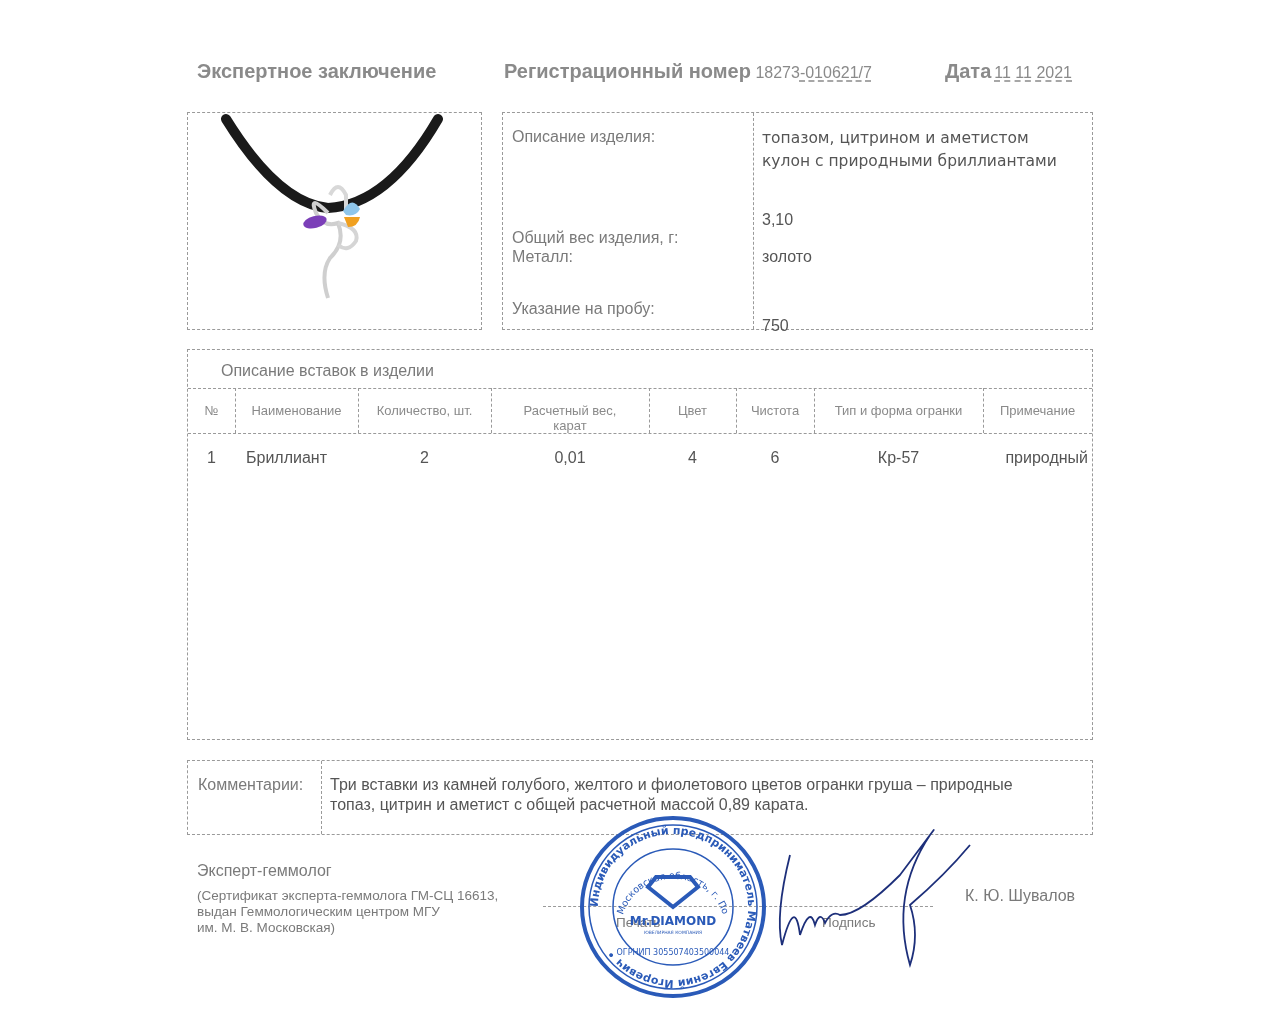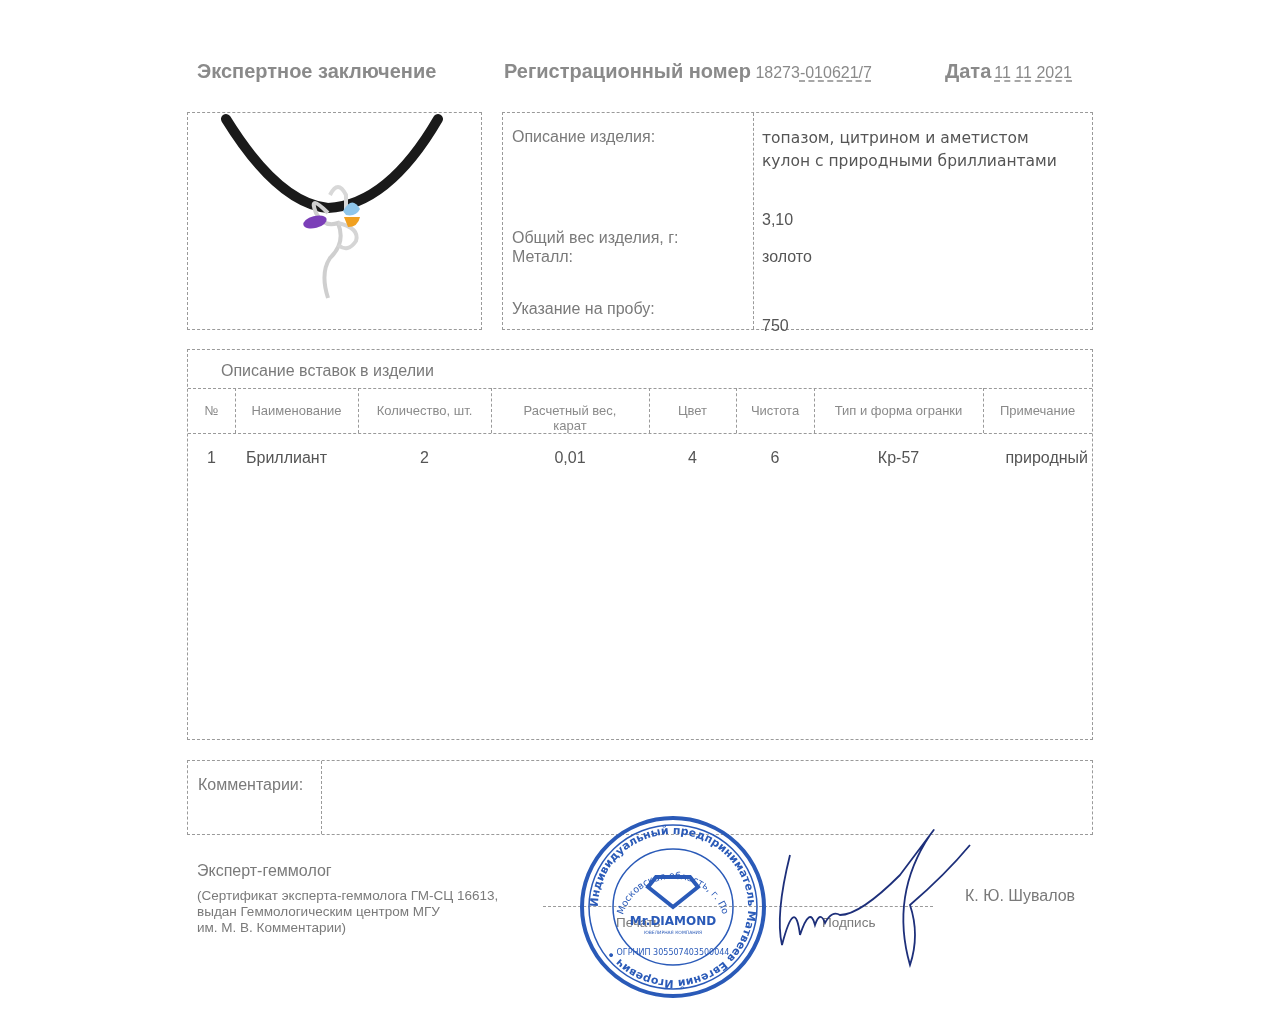--- a/index.html
+++ b/index.html
@@ -88,27 +88,31 @@
     <div class="abs td" style="left:461px;width:87px;top:99px;">4</div>
     <div class="abs td" style="left:548px;width:78px;top:99px;">6</div>
     <div class="abs td" style="left:626px;width:169px;top:99px;">Кр-57</div>
     <div class="abs td" style="left:795px;width:105px;top:99px;text-align:right;">природный</div>
   </div>
 </div>
 
 <div class="box" style="left:187px;top:760px;width:906px;height:75px;">
   <div class="vline" style="left:133px;top:0;height:73px;"></div>
   <div class="abs lbl" style="left:10px;top:15px;">Комментарии:</div>
+  <div class="abs comment" style="left:142px;top:14px;">
+    <div>Три вставки из камней голубого, желтого и фиолетового цветов огранки груша – природные</div>
+    <div>топаз, цитрин и аметист с общей расчетной массой 0,89 карата.</div>
+  </div>
 </div>
 
 <div class="abs" style="left:197px;top:862px;">
   <div class="lbl" style="margin-bottom:8px;">Эксперт-геммолог</div>
   <div class="small">(Сертификат эксперта-геммолога ГМ-СЦ 16613,</div>
   <div class="small">выдан Геммологическим центром МГУ</div>
-  <div class="small">им. М. В. Комментарии)</div>
+  <div class="small">им. М. В. Московская)</div>
 </div>
 
 <div class="hline" style="left:543px;top:906px;width:390px;"></div>
 <div class="abs small" style="left:616px;top:915px;">Печать</div>
 <div class="abs small" style="left:822px;top:915px;">Подпись</div>
 <div class="abs lbl" style="left:965px;top:887px;">К. Ю. Шувалов</div>
 
 <div class="abs" style="left:578px;top:815px;width:190px;height:185px;">
   <svg width="190" height="185" viewBox="0 0 190 185">
     <ellipse cx="95" cy="92" rx="91" ry="89" fill="none" stroke="#2a5ab8" stroke-width="4"></ellipse>

